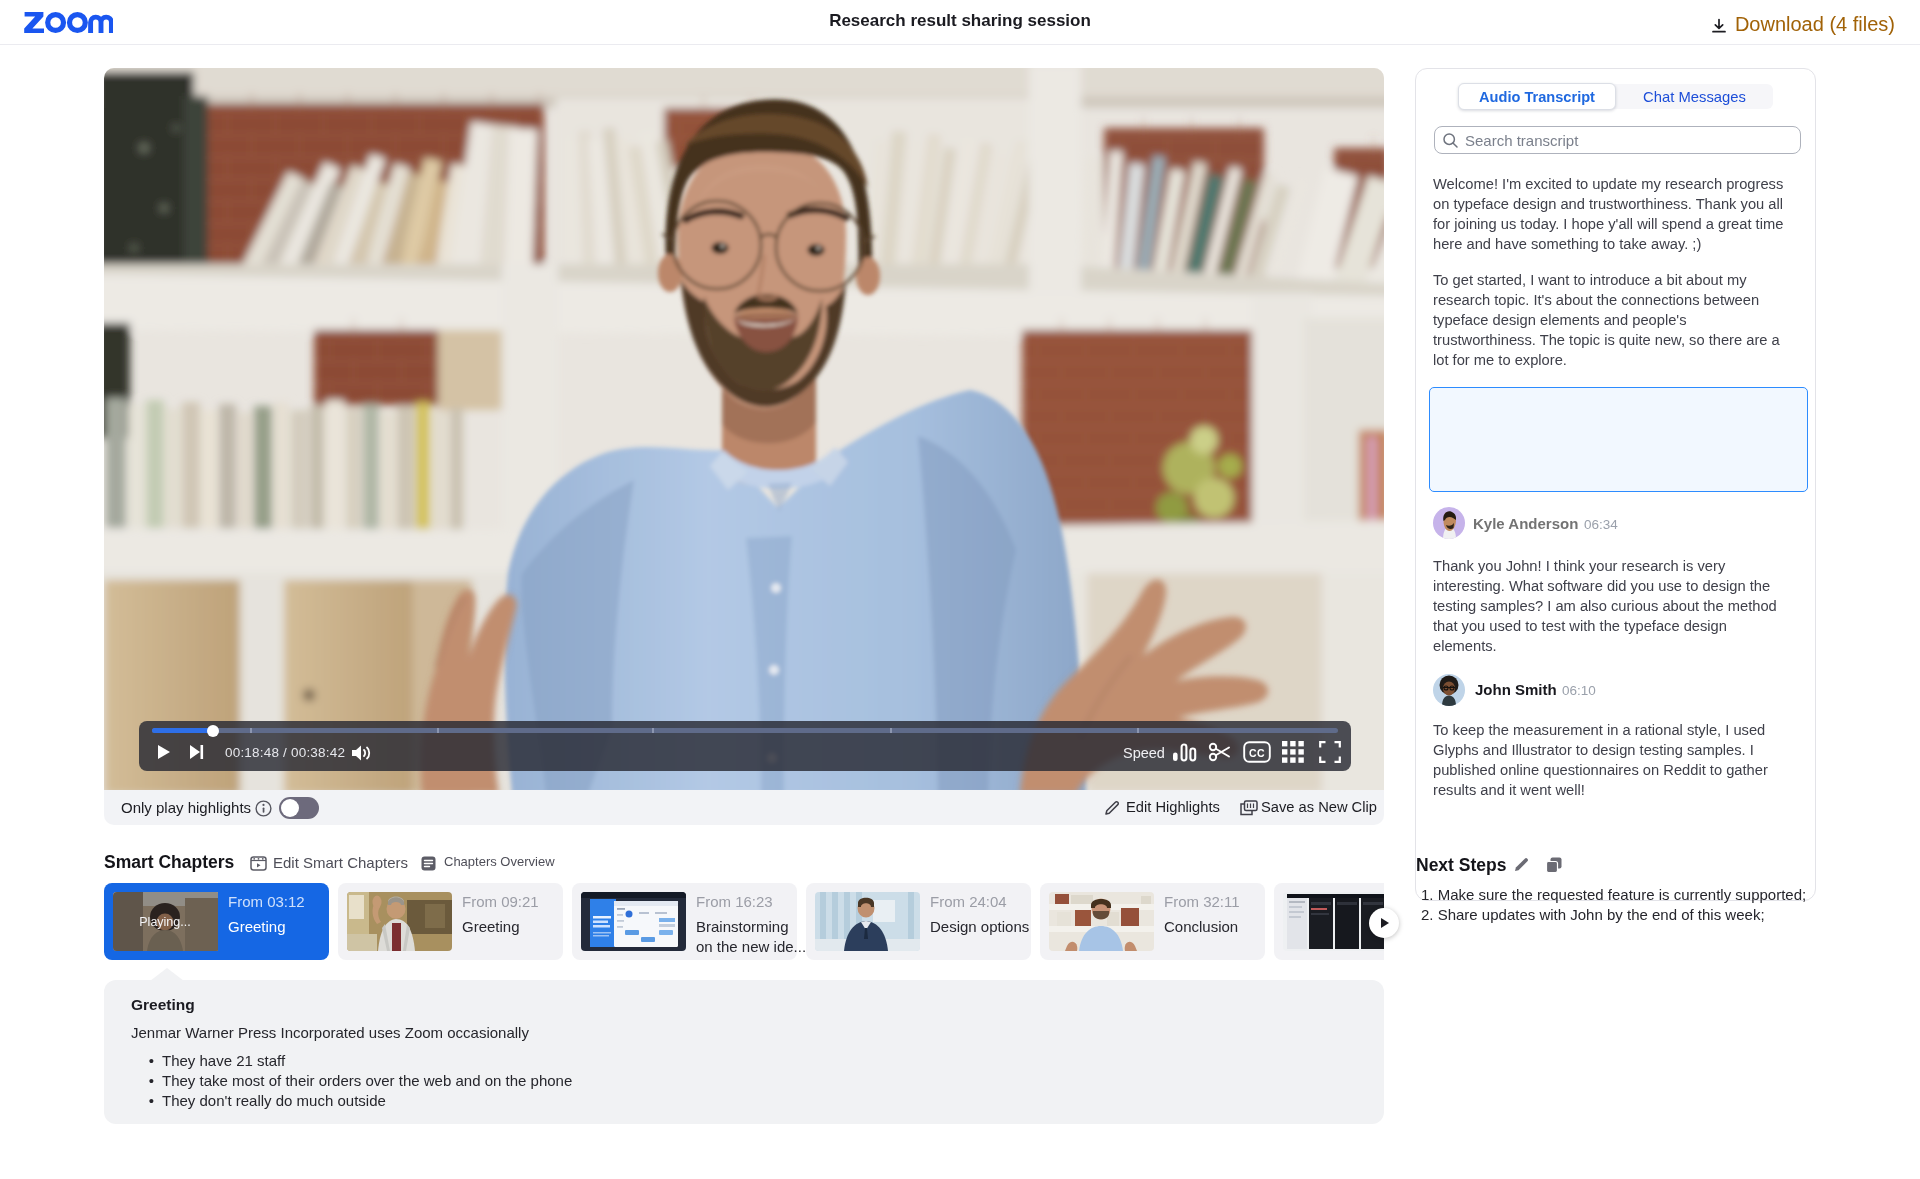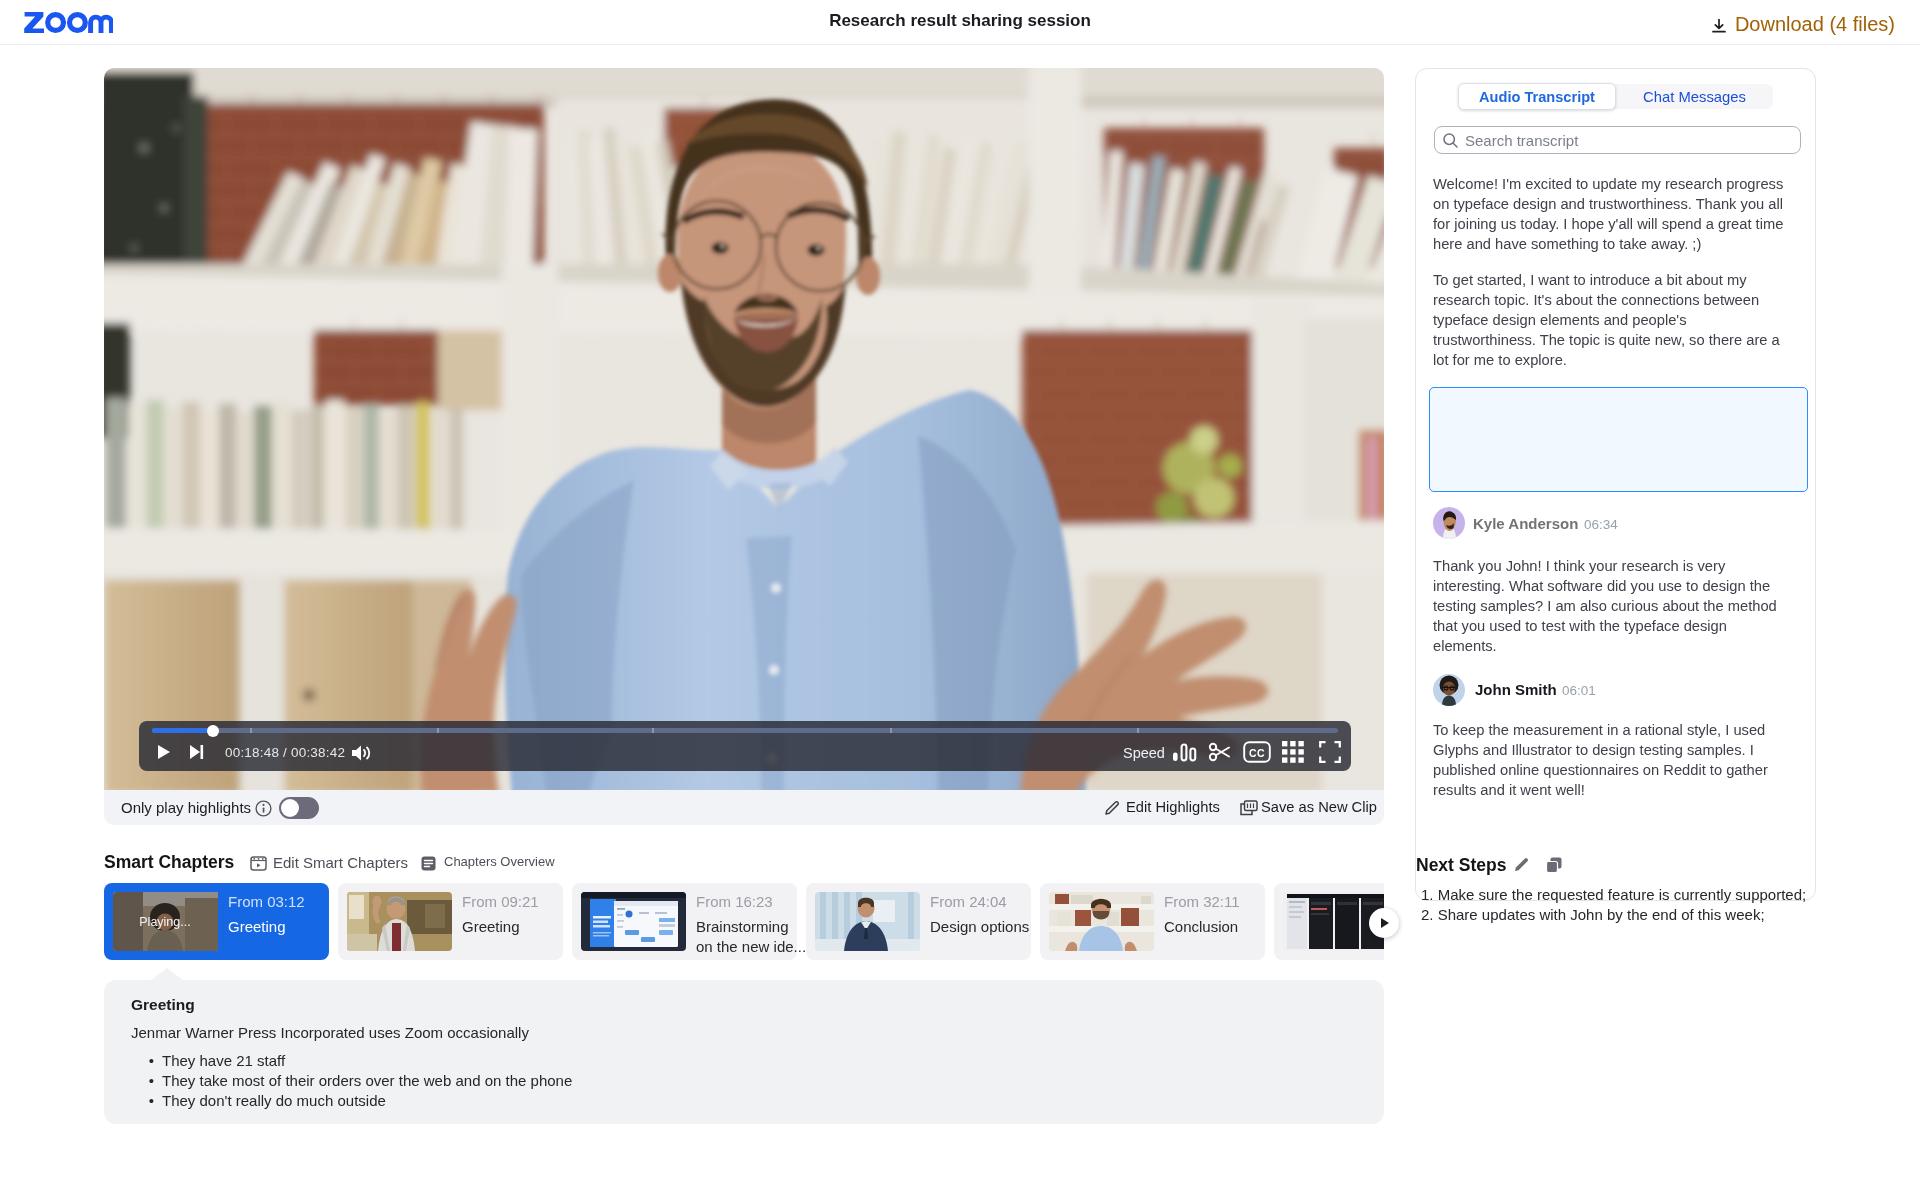--- a/index.html
+++ b/index.html
@@ -701,21 +701,21 @@
         </clipPath>
         <g clip-path="url(#cj)">
           <circle cx="16" cy="11" r="9.5" fill="#1f1b18"></circle>
           <path d="M9 32 C9 25 12 21.5 16 21.5 C20 21.5 23 25 23 32 Z" fill="#2e3a40"></path>
           <ellipse cx="16" cy="14.5" rx="6" ry="7" fill="#7c4f33"></ellipse>
           <path d="M10 13.5 L22 13.5 M13 12 A2 2 0 0 0 13 16 A2 2 0 0 0 13 12 M19 12 A2 2 0 0 0 19 16 A2 2 0 0 0 19 12" stroke="#16120e" stroke-width="1.1" fill="none"></path>
         </g>
       </svg>
     </div>
     <div style="position:absolute;left:59px;top:612px;font-size:15px;font-weight:bold;color:#18181e">John Smith</div>
-    <div style="position:absolute;left:146px;top:614px;font-size:13.5px;color:#9aa0ab">06:01</div>
+    <div style="position:absolute;left:146px;top:614px;font-size:13.5px;color:#9aa0ab">06:10</div>
     <div class="para" style="top:651px">To keep the measurement in a rational style, I used<br>Glyphs and Illustrator to design testing samples. I<br>published online questionnaires on Reddit to gather<br>results and it went well!</div>
   </div>
 
   <div style="position:absolute;left:1416px;top:855px;font-size:17.5px;font-weight:bold;color:#141419">Next Steps</div>
   <svg width="17" height="17" viewBox="0 0 17 17" style="position:absolute;left:1513px;top:856px">
     <path d="M2 15 L2.9 11.6 L11.8 2.7 A1.8 1.8 0 0 1 14.3 2.7 L14.4 2.8 A1.8 1.8 0 0 1 14.4 5.3 L5.5 14.2 Z" fill="#6b6b74"></path>
   </svg>
   <svg width="16" height="16" viewBox="0 0 16 16" style="position:absolute;left:1546px;top:857px">
     <rect x="4.5" y="0.5" width="11" height="11" rx="2" fill="#6b6b74"></rect>
     <rect x="0.5" y="4.5" width="11" height="11" rx="2" fill="#6b6b74" stroke="#fff" stroke-width="1.2"></rect>

